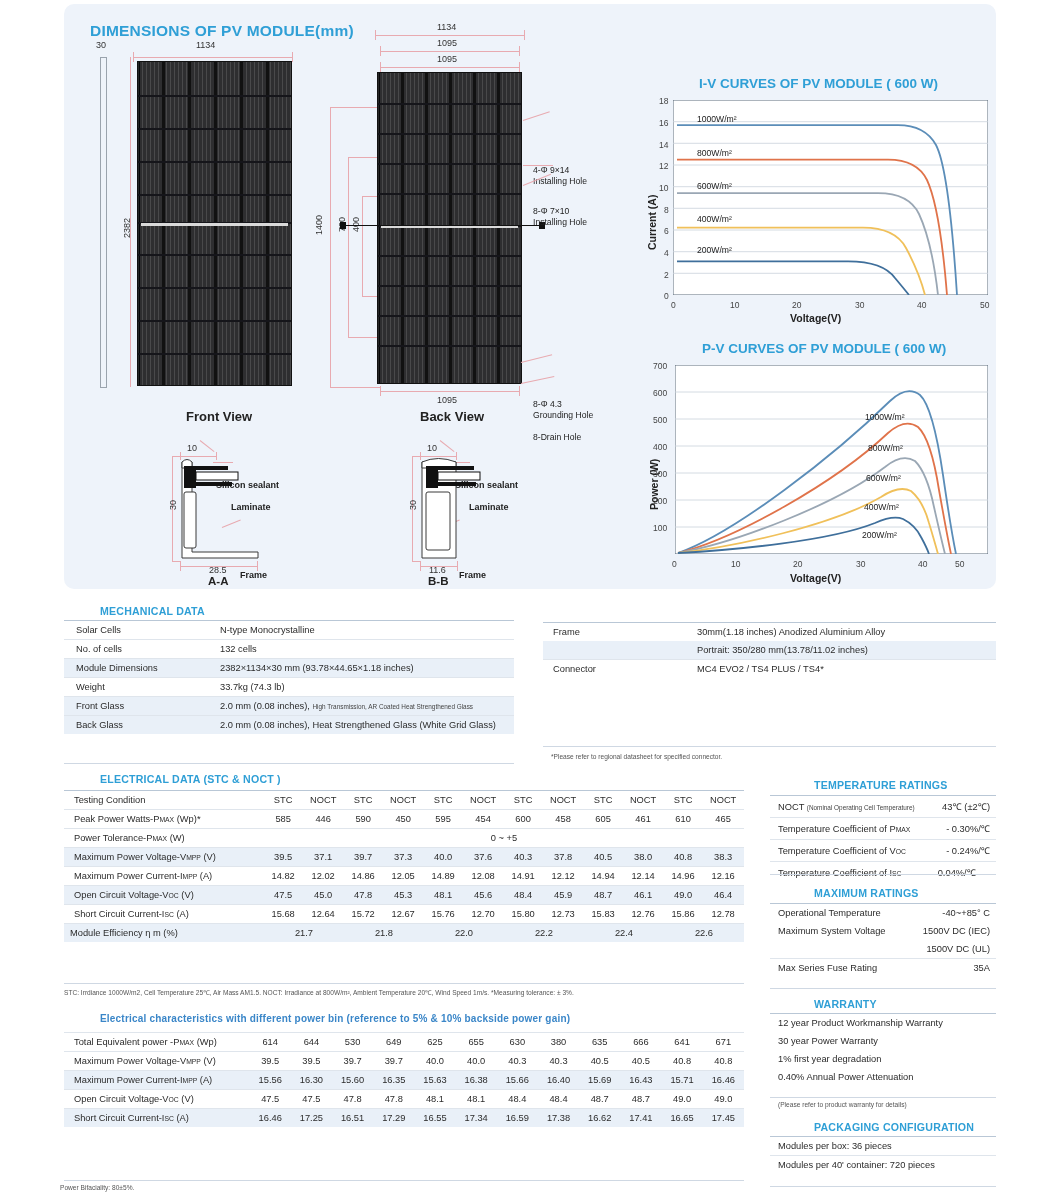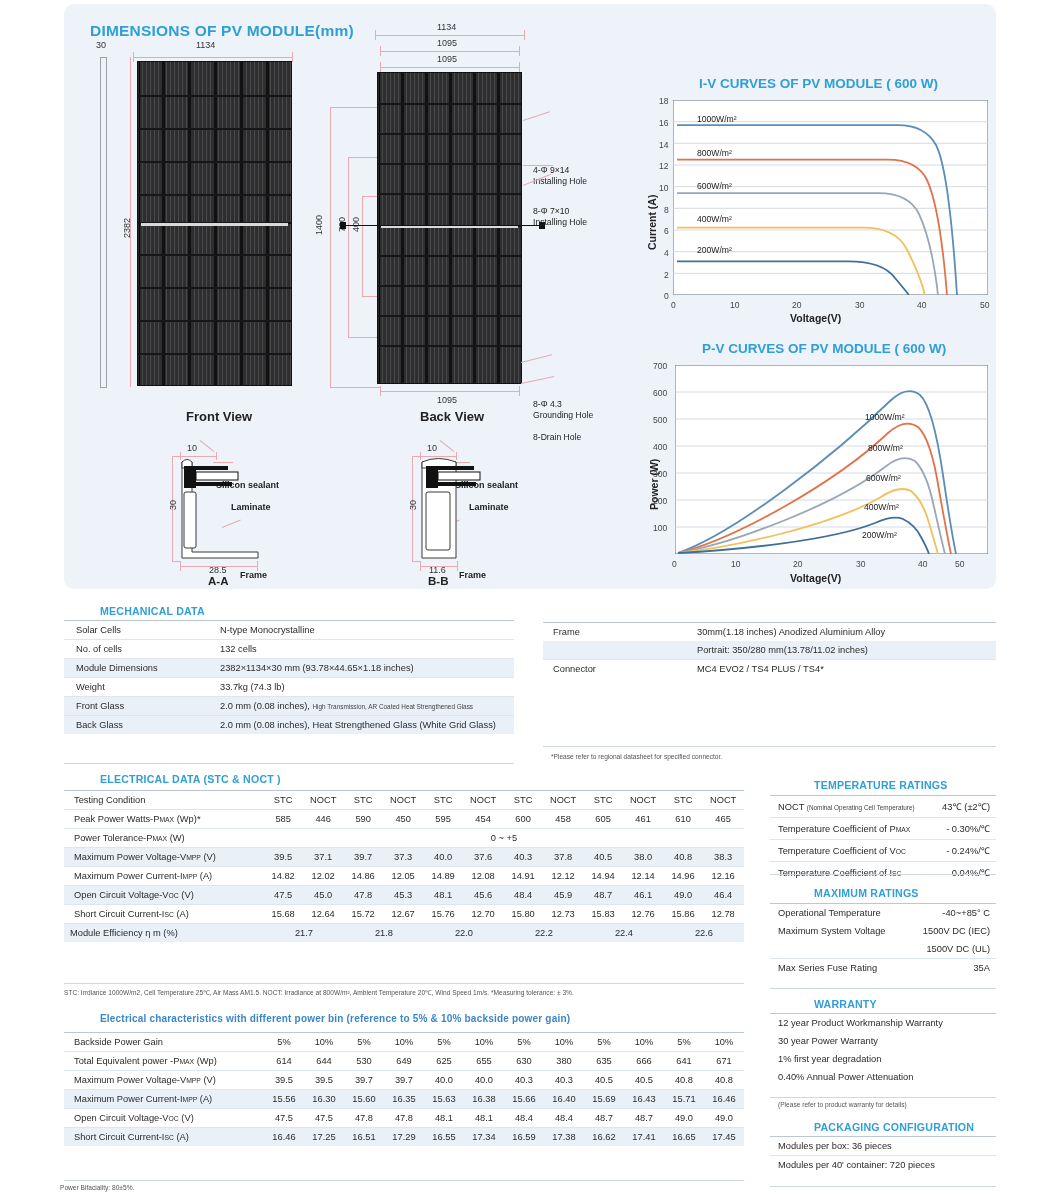--- a/index.html
+++ b/index.html
@@ -487,35 +487,20 @@
     <td class="num" colspan="2">22.6</td>
   </tr>
 </tbody>
   </table>
 <div class="hr" style="left:64px;top:983px;width:680px;"></div>
 <div class="note" style="left:64px;top:988px;">STC: Irrdiance 1000W/m2, Cell Temperature 25℃, Air Mass AM1.5.   NOCT: Irradiance at 800W/m², Ambient Temperature 20℃, Wind Speed 1m/s.     *Measuring tolerance: ± 3%.</div>
 
 <div class="sec-head blue2" style="left:64px;top:1013px;font-size:10px;">Electrical characteristics with different power bin (reference to 5% &amp; 10%  backside power gain)</div>
 <table class="dt" style="left:64px;top:1032px;width:680px;">
   <tbody>
-      <tr class="thickline">
-    <td style="width:200px;padding-left:10px;">Backside Power Gain</td>
-    <td class="cap">5%</td>
-    <td class="cap">10%</td>
-    <td class="cap">5%</td>
-    <td class="cap">10%</td>
-    <td class="cap">5%</td>
-    <td class="cap">10%</td>
-    <td class="cap">5%</td>
-    <td class="cap">10%</td>
-    <td class="cap">5%</td>
-    <td class="cap">10%</td>
-    <td class="cap">5%</td>
-    <td class="cap">10%</td>
-  </tr>
   <tr class="rowline">
     <td style="padding-left:10px;"><span>Total Equivalent power -P</span><span class="sub">MAX</span><span> (Wp)</span></td>
     <td class="num">614</td>
     <td class="num">644</td>
     <td class="num">530</td>
     <td class="num">649</td>
     <td class="num">625</td>
     <td class="num">655</td>
     <td class="num">630</td>
     <td class="num">380</td>
@@ -599,21 +584,21 @@
   <tr class="rowline">
     <td style="padding-left:8px;"><span>Temperature Coefficient of P</span><span class="sub">MAX</span></td>
     <td style="text-align:right;padding-right:6px;">- 0.30%/℃</td>
   </tr>
   <tr class="rowline">
     <td style="padding-left:8px;"><span>Temperature Coefficient of V</span><span class="sub">OC</span></td>
     <td style="text-align:right;padding-right:6px;">- 0.24%/℃</td>
   </tr>
   <tr class="rowline">
     <td style="padding-left:8px;"><span>Temperature Coefficient of I</span><span class="sub">SC</span></td>
-    <td style="text-align:right;padding-right:6px;">0.04%/℃</td>
+    <td style="text-align:left;padding-right:6px;">0.04%/℃</td>
   </tr>
 </tbody>
   </table>
 <div class="hr" style="left:770px;top:874px;width:226px;"></div>
 
 <div class="sec-head" style="left:778px;top:887px;">MAXIMUM RATINGS</div>
 <table class="dt" style="left:770px;top:903px;width:226px;">
   <tbody>
       <tr class="thickline">
     <td style="padding-left:8px;">Operational Temperature</td>

